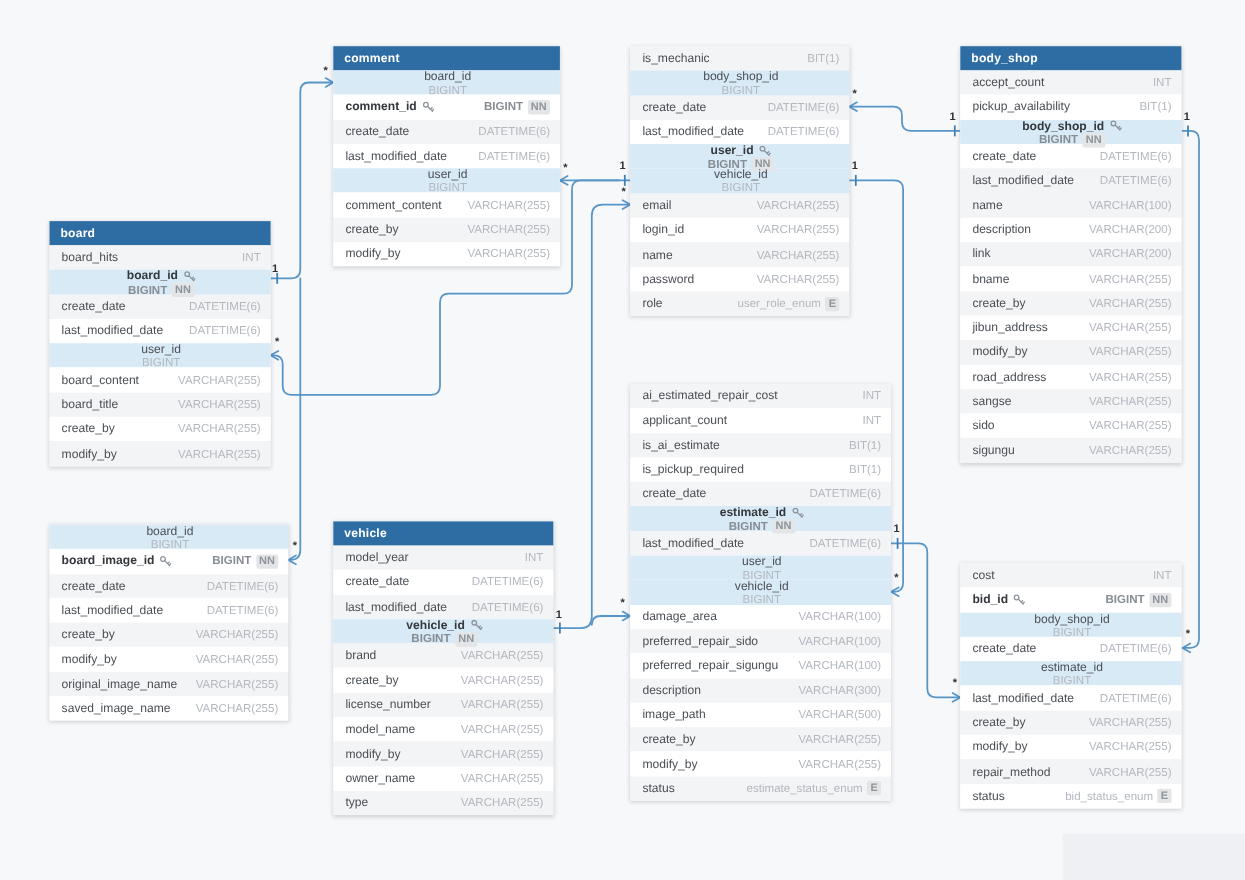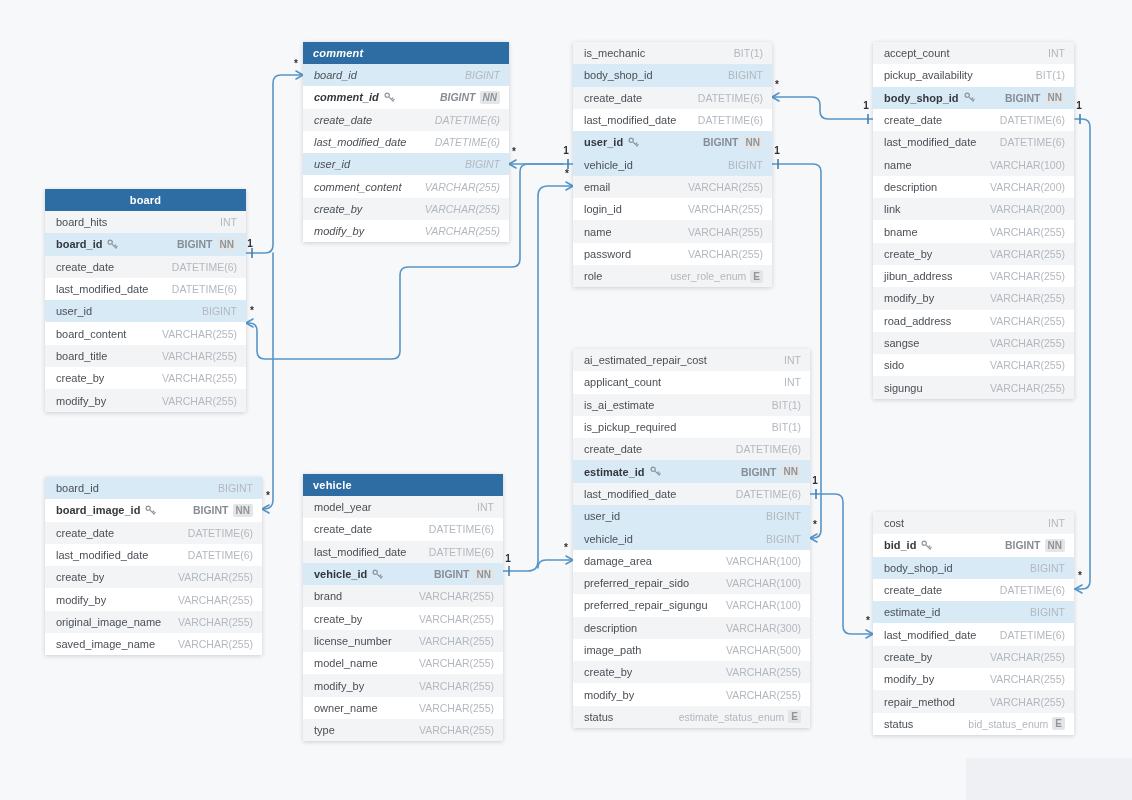--- a/index.html
+++ b/index.html
@@ -3,21 +3,21 @@
 <meta charset="utf-8">
 <style>
   html,body{margin:0;padding:0;}
   body{font-family:"Liberation Sans", sans-serif; background:#eceff1;}
   #canvas{position:relative; width:1132px; height:800px; background:#f7f8fa; overflow:hidden;}
   #wires{position:absolute; left:0; top:0; z-index:1; pointer-events:none;}
   .table{position:absolute; z-index:2; background:#fff; box-shadow:0 1px 4px rgba(50,60,80,0.22); border-radius:1px; font-size:11px;}
   .thead{height:22px; line-height:22px; background:#2e6da4; color:#ffffff; font-weight:bold; padding:0 10px; font-size:11px; letter-spacing:.2px;}
   .trow{height:22.3px; display:flex; justify-content:space-between; align-items:center; padding:0 9px 0 11px; background:#ffffff; box-sizing:border-box;}
   .trow.even{background:#f3f4f5;}
-  .trow.hl{background:#d9eaf7;}
+  .trow.hl{background:#d9eaf7;flex-direction:column;}
   .fname{color:#4a4f55; display:inline-flex; align-items:center; gap:5px; white-space:nowrap;}
   .ftype{color:#b3b8bf; font-size:10.5px; display:inline-flex; align-items:center; gap:4px; white-space:nowrap;}
   .trow.pk .fname{font-weight:bold; color:#34383d;}
   .trow.pk .ftype{font-weight:bold; color:#878d94;}
   .badge{background:#e3e5e7; color:#8f959b; font-size:10px; font-weight:bold; padding:1px 3px; border-radius:2px; line-height:1.1;}
   .keyicon{display:inline-block;}
   .corner-shade{position:absolute; left:966px; top:758px; width:166px; height:42px; background:rgba(90,100,110,0.05); z-index:0;}
   .mlabel{font:bold 10px "Liberation Sans",sans-serif; fill:#2d2f31;}
 </style>
 </head>
@@ -84,21 +84,21 @@
       </g>
       <g>
         <path d="M1075,119 L1082,119 Q1090,119 1090,127 L1090,581 Q1090,589 1082,589 L1075,589" fill="none" stroke="#5795c7" stroke-width="1.6" stroke-linecap="round"></path>
         <line x1="1080" y1="114" x2="1080" y2="124" stroke="#3f7fb5" stroke-width="1.6"></line>
         <text x="1079" y="109" class="mlabel" text-anchor="middle">1</text>
         <path d="M1082,585 L1075,589 M1082,593 L1075,589" fill="none" stroke="#5795c7" stroke-width="1.6" stroke-linecap="round"></path>
         <text x="1080" y="579" class="mlabel" text-anchor="middle">*</text>
       </g>
     </svg>
   <div class="corner-shade"></div>
-<div class="table" style="left: 45px; top: 189px; width: 201px; text-align: center;">
+<div class="table" style="left: 45px; top: 201px; width: 201px;">
       <div class="thead">board</div>
       <div class="trow even">
         <span class="fname">
           <span>board_hits</span>
         </span>
         <span class="ftype">
           <span>INT</span>
         </span>
       </div>
       <div class="trow hl pk">
@@ -235,21 +235,21 @@
       </div>
       <div class="trow">
         <span class="fname">
           <span>saved_image_name</span>
         </span>
         <span class="ftype">
           <span>VARCHAR(255)</span>
         </span>
       </div>
     </div>
-    <div class="table" style="left: 303px; top: 42px; width: 206px; font-style: italic;">
+    <div class="table" style="left: 303px; top: 42px; width: 206px;">
       <div class="thead">comment</div>
       <div class="trow even hl">
         <span class="fname">
           <span>board_id</span>
         </span>
         <span class="ftype">
           <span>BIGINT</span>
         </span>
       </div>
       <div class="trow pk">
@@ -644,20 +644,21 @@
         <span class="fname">
           <span>status</span>
         </span>
         <span class="ftype">
           <span>estimate_status_enum</span>
           <span class="badge">E</span>
         </span>
       </div>
     </div>
     <div class="table" style="left: 873px; top: 42px; width: 201px;">
+      <div class="thead">body_shop</div>
       <div class="trow even">
         <span class="fname">
           <span>accept_count</span>
         </span>
         <span class="ftype">
           <span>INT</span>
         </span>
       </div>
       <div class="trow">
         <span class="fname">

